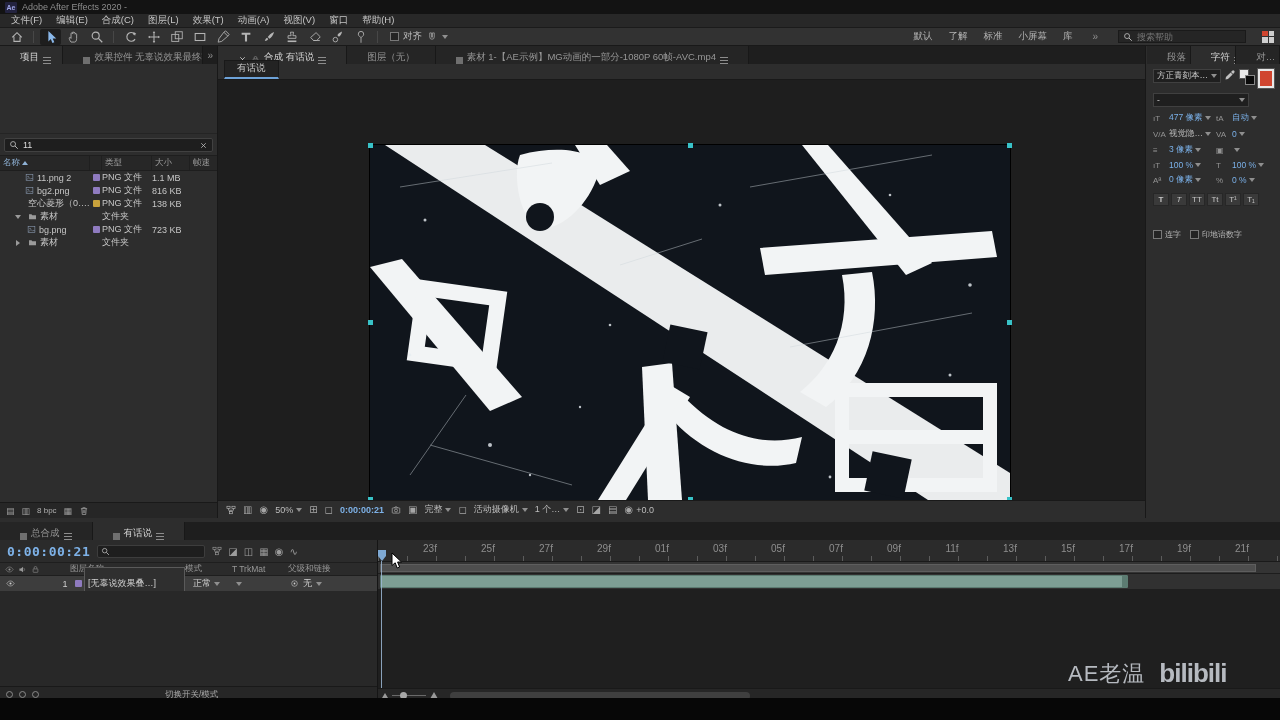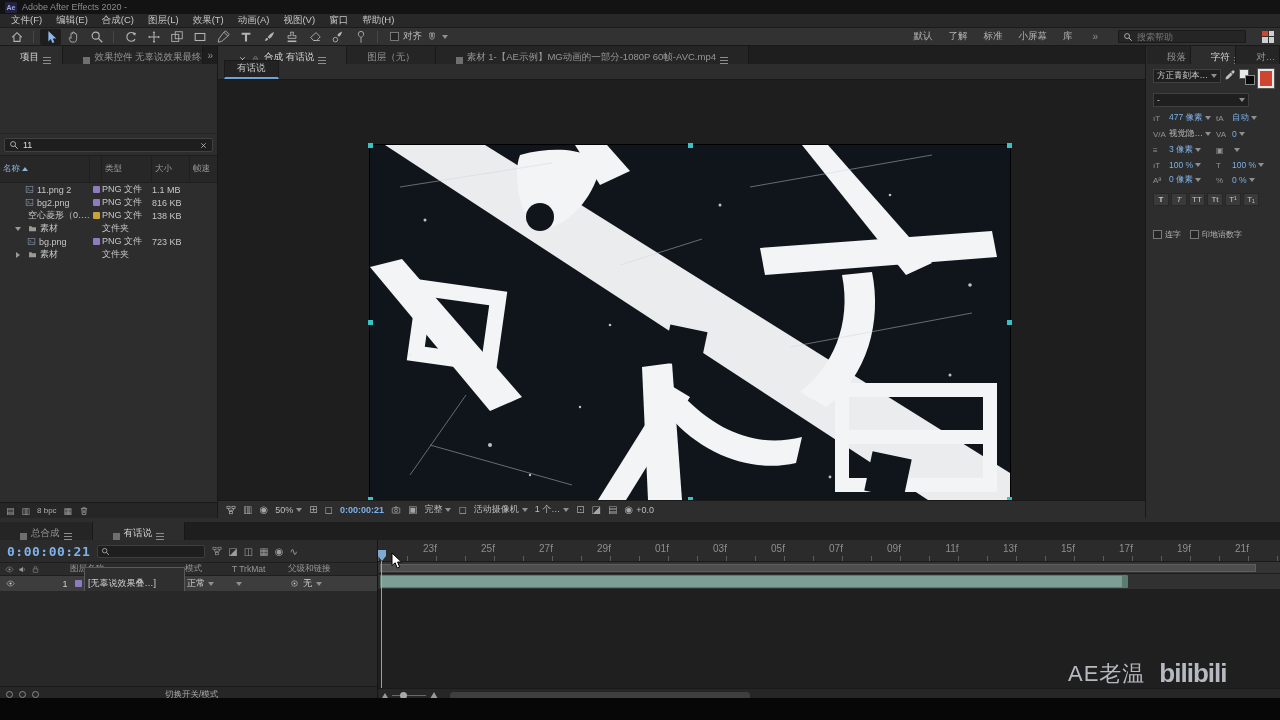--- a/index.html
+++ b/index.html
@@ -31,21 +31,21 @@
 
 .left-panel{position:absolute;left:0;top:46px;width:218px;height:472px;background:#2d2d2d;border-right:1px solid #181818;display:flex;flex-direction:column}
 .tabbar{height:18px;background:#1e1e1e;display:flex;align-items:stretch;flex:none}
 .tab{display:flex;align-items:flex-end;gap:4px;padding:0 20px;font-size:9.5px;color:#979797;background:#252525;border-right:1px solid #181818;white-space:nowrap;overflow:hidden}
 .tab.active{background:#2d2d2d;color:#d8d8d8}
 .tab .tabsq{width:7px;height:7px;background:#6f6f6f;flex:none}
 .overflow-glyph{color:#8f8f8f;padding:0 4px;display:flex;align-items:center}
 .proj-preview{height:70px;border-bottom:1px solid #242424;flex:none}
 .proj-search{margin:4px 4px 3px;height:14px;background:#1e1e1e;border:1px solid #414141;border-radius:2px;display:flex;align-items:center;gap:4px;padding:0 4px;flex:none}
 .proj-search input{flex:1;min-width:0;background:none;border:none;outline:none;color:#ddd;font-size:9px;font-family:inherit}
-.proj-head{height:28px;background:#272727;border-top:1px solid #1e1e1e;border-bottom:1px solid #1e1e1e;display:flex;align-items:flex-end;font-size:8.5px;color:#9a9a9a;flex:none}
+.proj-head{height:16px;background:#272727;border-top:1px solid #1e1e1e;border-bottom:1px solid #1e1e1e;display:flex;align-items:flex-end;font-size:8.5px;color:#9a9a9a;flex:none}
 .hc{border-right:1px solid #1f1f1f;height:100%;display:flex;align-items:center;padding-left:3px;gap:2px}
 .hc.name{width:90px;color:#8fb2d6}.hc.lab{width:12px}.hc.typ{width:50px}.hc.siz{width:38px}.hc.fps{flex:1;border-right:none}
 .sortarr{width:0;height:0;border-left:3px solid transparent;border-right:3px solid transparent;border-bottom:4px solid #8fb2d6}
 .prow{height:13px;display:flex;align-items:center;font-size:9px;color:#c6c6c6;flex:none}
 .prow .cname{width:90px;display:flex;align-items:center;gap:3px;overflow:hidden;white-space:nowrap;padding-left:14px}
 .prow .clab{width:12px;display:flex;justify-content:center}
 .prow .ctyp{width:50px;overflow:hidden;white-space:nowrap}
 .prow .csiz{width:38px}.prow .cfps{flex:1}
 .twirl{width:8px;flex:none}
 .twirl.open{width:0;height:0;border-left:3.5px solid transparent;border-right:3.5px solid transparent;border-top:4px solid #9a9a9a;margin:0 4px 0 1px}
@@ -98,21 +98,21 @@
 .tl-search input{flex:1;min-width:0;background:none;border:none;outline:none;color:#ccc;font-size:9px;font-family:inherit}
 .tl-icons{display:flex;gap:6px;color:#9c9c9c;font-size:10px}
 .tl-headers{height:14px;display:flex;align-items:center;font-size:8.5px;color:#989898;border-top:1px solid #1e1e1e;border-bottom:1px solid #1e1e1e;flex:none}
 .th-toggles{width:58px;display:flex;align-items:center;gap:4px;padding-left:5px}
 .th-name{width:127px;padding-left:12px}.th-mode{width:47px}.th-trk{width:56px}.th-parent{flex:1}
 .tl-layerrow{height:15px;background:#3d3d3d;display:flex;align-items:center;font-size:9px;color:#d0d0d0;flex:none}
 .lr-toggles{width:58px;display:flex;align-items:center;gap:9px;padding-left:6px}
 .lr-idx{width:14px;text-align:center}
 .lr-lab{width:12px;display:flex;justify-content:center}
 .lr-name{width:101px;height:12px;background:#2f2f2f;border:1px solid #5a5a5a;display:flex;align-items:center;padding:16px 3px;overflow:hidden;white-space:nowrap}
-.lr-mode{width:47px;display:flex;align-items:center;gap:3px;padding-left:2px}
+.lr-mode{width:47px;display:flex;align-items:center;gap:3px;padding-left:8px}
 .lr-trk{width:56px;display:flex;align-items:center;gap:3px;padding-left:4px}
 .lr-parent{flex:1;display:flex;align-items:center;gap:4px;padding-left:2px}
 .tl-left-rest{flex:1;background:#282828}
 .tl-left-bottom{height:16px;background:#262626;border-top:1px solid #191919;display:flex;align-items:center;gap:6px;padding:0 6px;flex:none;font-size:8.5px;color:#9d9d9d}
 .dotbtn{width:7px;height:7px;border:1px solid #8a8a8a;border-radius:50%}
 .status-hint{margin-left:120px;color:#a8a8a8}
 .tl-right{flex:1;position:relative;background:#262626;overflow:hidden}
 .tl-ruler{position:absolute;left:0;top:0;right:0;height:22px;background:#2b2b2b;border-bottom:1px solid #1a1a1a}
 .tick{position:absolute;top:3px;transform:translateX(-50%);font-size:10px;color:#8e8e8e}
 .ruler-marks{position:absolute;left:0;right:0;bottom:0;height:5px;background:repeating-linear-gradient(90deg,#5c5c5c 0 1px,transparent 1px 29px)}

